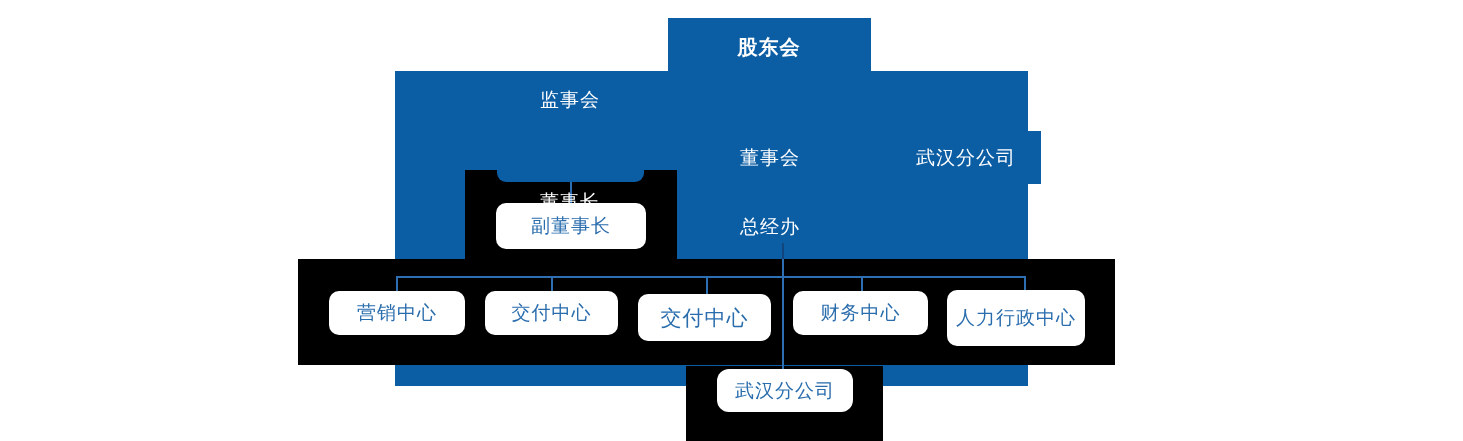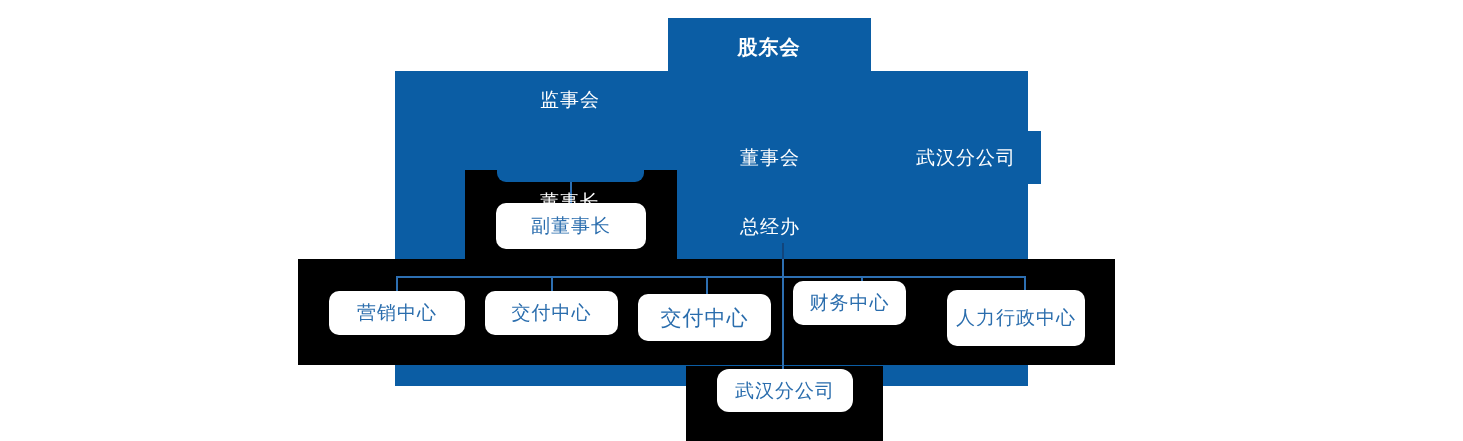--- a/index.html
+++ b/index.html
@@ -47,21 +47,21 @@
   .node{
     background:#ffffff;border-radius:10px;z-index:8;
     display:flex;align-items:center;justify-content:center;
     color:#2a6dad;font-size:19px;letter-spacing:1px;white-space:nowrap;
     box-sizing:border-box;
   }
   .node-vice{left:496px;top:203px;width:150px;height:46px;}
   .node-marketing{left:329px;top:291px;width:136px;height:44px;}
   .node-rnd{left:485px;top:291px;width:133px;height:44px;}
   .node-delivery{left:638px;top:294px;width:133px;height:47px;font-size:21px;font-weight:500;}
-  .node-finance{left:793px;top:281px;width:113px;height:44px;}
+  .node-finance{left:793px;top:291px;width:135px;height:44px;}
   .node-hr{left:947px;top:290px;width:138px;height:56px;}
   .node-wuhan{left:717px;top:369px;width:136px;height:43px;border-radius:12px;}
 </style>
 </head>
 <body>
 
 <div id="canvas">
 
   <div class="abs blue main-rect"></div>
   <div class="abs blue top-tab"></div>

